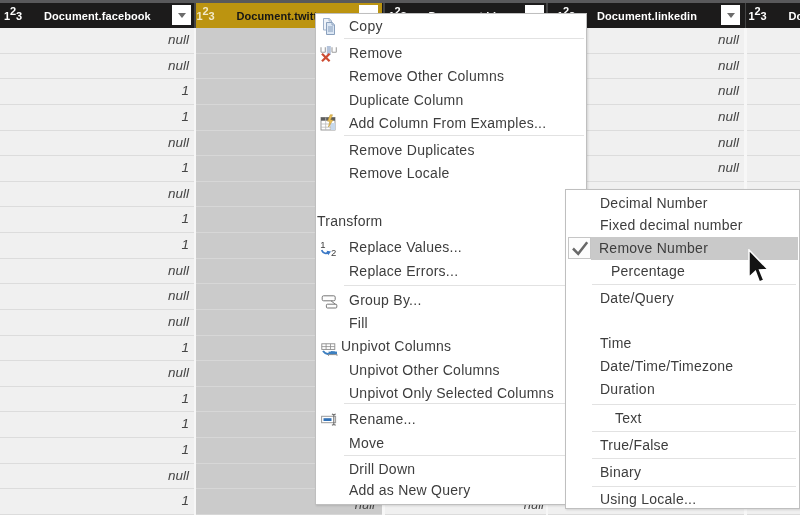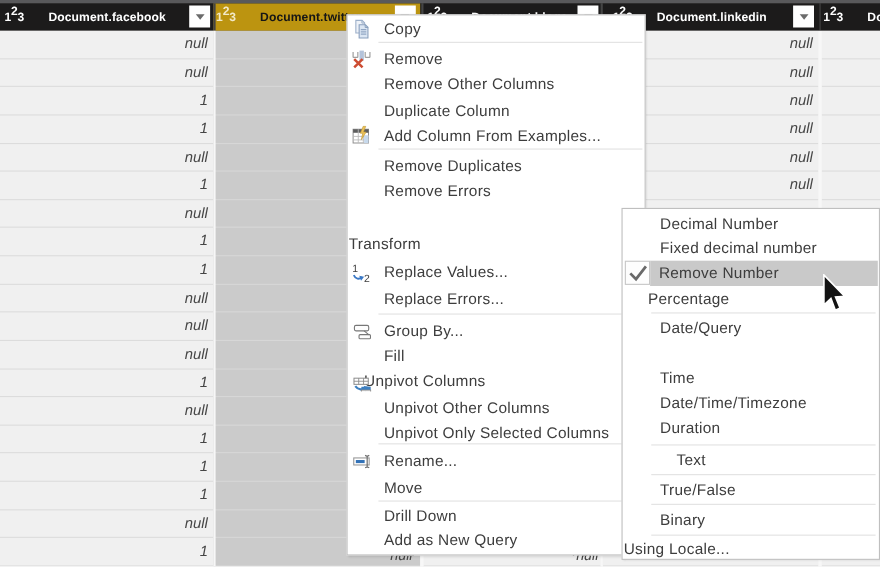--- a/index.html
+++ b/index.html
@@ -218,21 +218,21 @@
 <span class="micon"><svg width="19" height="19" viewBox="0 0 19 19">
 <rect x="2" y="3.5" width="14" height="12.5" fill="#fff" stroke="#8e8e8e" stroke-width="0.9"></rect>
 <rect x="2" y="3.5" width="14" height="3.2" fill="#5d5d5d"></rect>
 <path d="M6.7 3.5v12.5M11.3 3.5v12.5M2 10h14M2 13.2h14" stroke="#b9b9b9" stroke-width="0.8" fill="none"></path>
 <path d="M12 9 L16 9 L16 16 L12 16 Z" fill="#c7d9ec"></path>
 <path d="M11.2 0.8 L8.6 7.2 L10.8 7.2 L9.5 13 L13.9 6 L11.4 6 L13.5 0.8 Z" fill="#eec35a" stroke="#c09b3a" stroke-width="0.6"></path>
 </svg></span>
 </div>
 <div class="mi" style="top:124.8px;padding-left:32px">Remove Duplicates
 </div>
-<div class="mi" style="top:148.0px;padding-left:32px">Remove Errors
+<div class="mi" style="top:148.0px;padding-left:32px">Remove Locale
 </div>
 <div class="mi" style="top:195.5px;">Transform
 <span class="arrow" style="right:8px;top:7.5px"></span>
 </div>
 <div class="mi" style="top:222.0px;padding-left:32px">Replace Values...
 <span class="micon"><svg width="19" height="19" viewBox="0 0 19 19">
 <text x="1.2" y="9.5" font-family="'Liberation Sans',sans-serif" font-size="9.5" fill="#3d3d3d">1</text>
 <text x="12" y="18" font-family="'Liberation Sans',sans-serif" font-size="9.5" fill="#3d3d3d">2</text>
 <path d="M2.6 12.2 C4.2 15.8 7.4 16.2 10 14" fill="none" stroke="#3a78c6" stroke-width="1.7"></path>
 <path d="M9.2 17.3 L12 13.6 L7.6 12.7 Z" fill="#3a78c6"></path>
@@ -243,21 +243,21 @@
 <div class="mi" style="top:274.6px;padding-left:32px">Group By...
 <span class="micon"><svg width="19" height="19" viewBox="0 0 19 19">
 <rect x="3.2" y="4.8" width="13" height="5" rx="1.4" fill="#fdfdfd" stroke="#777" stroke-width="1"></rect>
 <rect x="7.4" y="13.2" width="10.4" height="3.8" rx="1" fill="#fdfdfd" stroke="#777" stroke-width="1"></rect>
 <path d="M12 9.8 L16.5 13.4" stroke="#777" stroke-width="1" fill="none"></path>
 </svg></span>
 </div>
 <div class="mi" style="top:298.0px;padding-left:32px">Fill
 <span class="arrow" style="right:8px;top:7.5px"></span>
 </div>
-<div class="mi" style="top:321.4px;padding-left:14px">Unpivot Columns
+<div class="mi" style="top:321.4px;padding-left:24px">Unpivot Columns
 <span class="micon"><svg width="19" height="19" viewBox="0 0 19 19">
 <rect x="2.8" y="6.8" width="13" height="5.6" fill="#fff" stroke="#8a8a8a" stroke-width="0.9"></rect>
 <path d="M7.1 6.8v5.6M11.5 6.8v5.6M2.8 9.6h13" stroke="#8a8a8a" stroke-width="0.8" fill="none"></path>
 <path d="M4 14 C6.5 17.5 11 17.8 14 15.8" fill="none" stroke="#3c7fc0" stroke-width="2"></path>
 <path d="M13.2 19 L16.3 14.6 L11.7 14 Z" fill="#3c7fc0"></path>
 <rect x="9.5" y="14.6" width="8.5" height="3" fill="#3c7fc0"></rect>
 <rect x="9.5" y="17.6" width="8.5" height="4" fill="#f4f4f4" stroke="#8a8a8a" stroke-width="0.8"></rect>
 </svg></span>
 </div>
 <div class="mi" style="top:344.8px;padding-left:32px">Unpivot Other Columns
@@ -281,29 +281,29 @@
 <div class="msep" style="left:28px;right:2px;top:23.8px"></div>
 <div class="msep" style="left:28px;right:2px;top:120.8px"></div>
 <div class="msep" style="left:28px;right:2px;top:270.7px"></div>
 <div class="msep" style="left:28px;right:2px;top:389.0px"></div>
 <div class="msep" style="left:28px;right:2px;top:441.3px"></div>
 </div>
 <div class="menu" style="left:565px;top:188.5px;width:235px;height:320.5px">
 <div class="mi" style="top:2.0px;padding-left:33px">Decimal Number</div>
 <div class="mi" style="top:24.7px;padding-left:33px">Fixed decimal number</div>
 <div class="mi hl" style="top:47.4px;left:24.8px;padding-left:8.2px">Remove Number</div>
-<div class="mi" style="top:70.1px;padding-left:22px">Percentage</div>
+<div class="mi" style="top:70.1px;padding-left:44px">Percentage</div>
 <div class="mi" style="top:97.3px;padding-left:33px">Date/Query</div>
 <div class="mi" style="top:142.8px;padding-left:33px">Time</div>
 <div class="mi" style="top:165.5px;padding-left:33px">Date/Time/Timezone</div>
 <div class="mi" style="top:188.8px;padding-left:33px">Duration</div>
 <div class="mi" style="top:217.3px;padding-left:48px">Text</div>
 <div class="mi" style="top:244.6px;padding-left:33px">True/False</div>
 <div class="mi" style="top:271.3px;padding-left:33px">Binary</div>
-<div class="mi" style="top:298.6px;">Using Locale...</div>
+<div class="mi" style="top:298.6px;padding-left:33px">Using Locale...</div>
 <div class="msep" style="left:26px;right:3px;top:94.2px"></div>
 <div class="msep" style="left:26px;right:3px;top:214.0px"></div>
 <div class="msep" style="left:26px;right:3px;top:241.4px"></div>
 <div class="msep" style="left:26px;right:3px;top:268.8px"></div>
 <div class="msep" style="left:26px;right:3px;top:296.5px"></div>
 <div style="position:absolute;left:2px;top:47.2px;width:22.5px;height:22.5px;background:#fdfdfd;border:1px solid #c6c6c6"></div>
 <svg style="position:absolute;left:4px;top:48.4px" width="20" height="20" viewBox="0 0 20 20">
 <path d="M3 10.5 L8.2 15.8 L17.2 4.2" fill="none" stroke="#696969" stroke-width="2.5"></path>
       </svg>
 </div>

